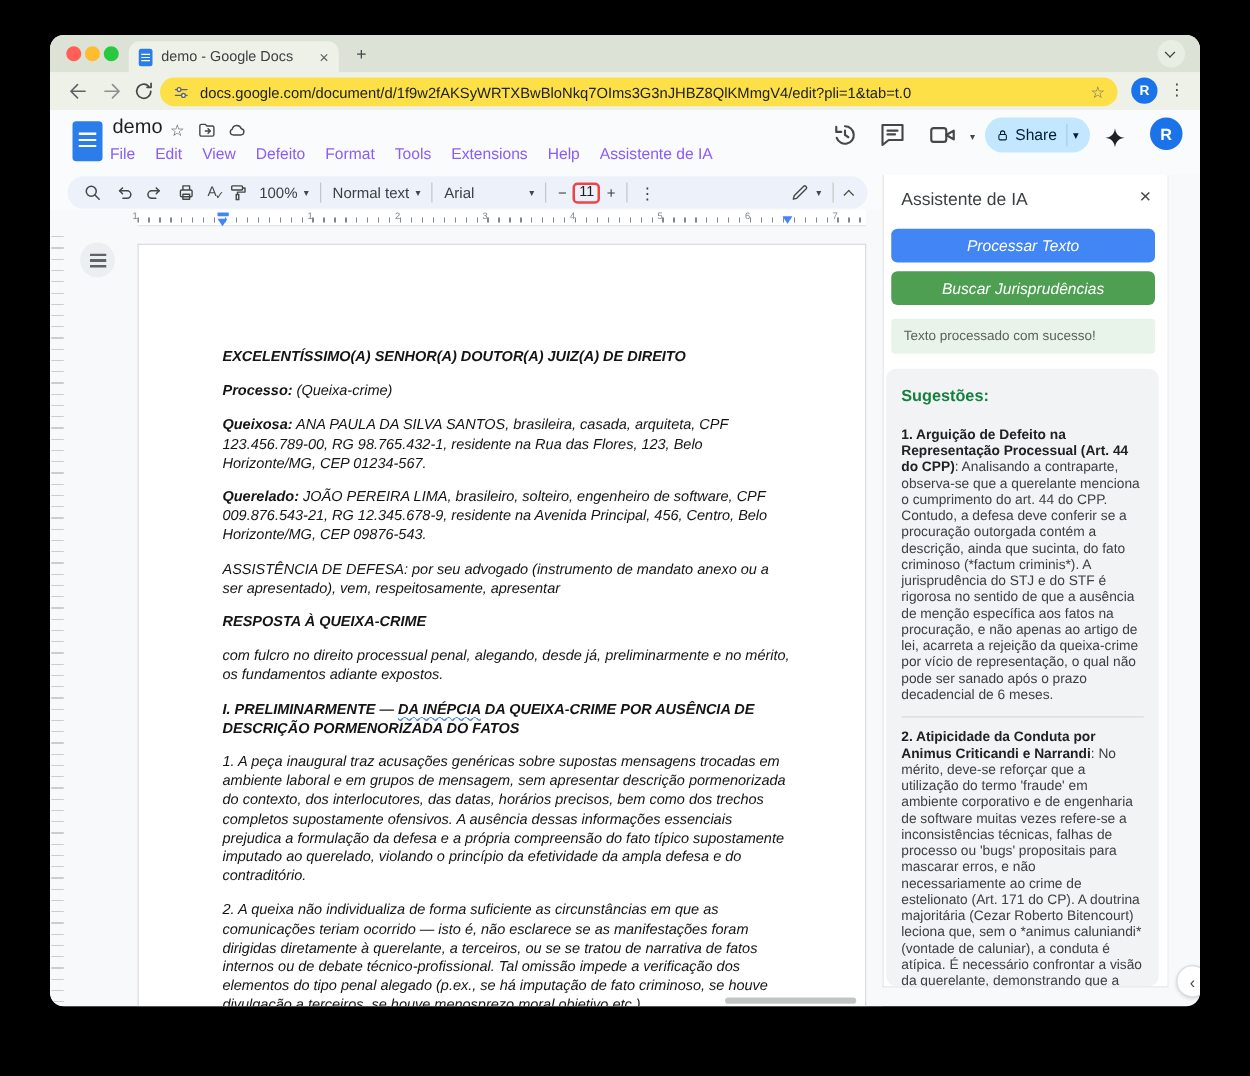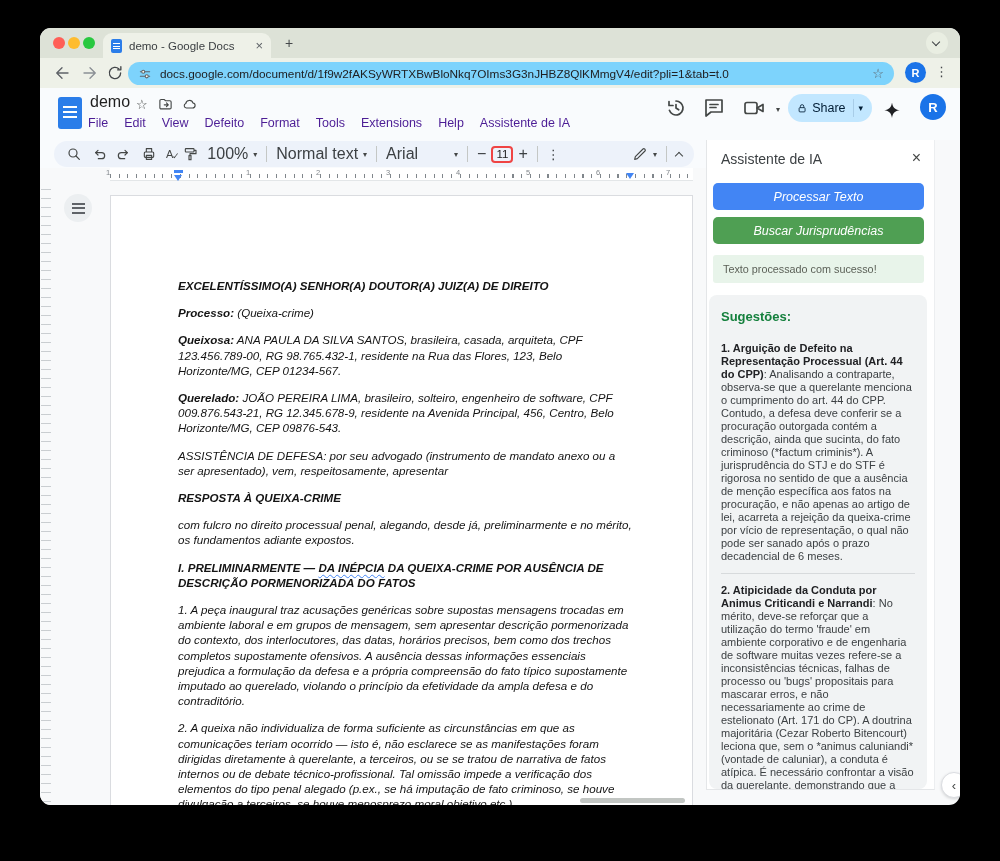--- a/index.html
+++ b/index.html
@@ -19,49 +19,49 @@
   .docs-mini { width:11px; height:14px; background:#2b7de9; border-radius:2px; position:relative; flex:0 0 auto; }
   .docs-mini::after { content:""; position:absolute; left:2px; top:4px; width:7px; height:6px;
     background:linear-gradient(#fff 0 1px, transparent 1px 2.5px, #fff 2.5px 3.5px, transparent 3.5px 5px, #fff 5px 6px); }
   .newtab { position:absolute; left:245px; top:7px; font-size:14px; color:#44474a; }
   .tab-chevron-btn { position:absolute; right:12px; top:4px; width:22px; height:22px; border-radius:50%; background:#e9eee2; }
   .chev-down { position:absolute; left:7px; top:7px; width:6px; height:6px; border-right:1.6px solid #3c4043; border-bottom:1.6px solid #3c4043; transform:rotate(45deg); }
 
   
   .urlrow { position:absolute; left:0; top:30px; width:100%; height:30px; background:#eef1e8; }
   .nav-ic { position:absolute; top:6px; width:18px; height:18px; }
-  .omnibox { position:absolute; left:88px; top:4px; right:66px; height:23px; background:#7dd3fc; border-radius:12px; display:flex; align-items:center; padding:0 10px; gap:8px; }
+  .omnibox { position:absolute; left:88px; top:4px; right:66px; height:23px; background:#fde047; border-radius:12px; display:flex; align-items:center; padding:0 10px; gap:8px; }
   .url-text { font-size:11.8px; color:#202124; white-space:nowrap; overflow:hidden; flex:1; }
   .url-star { font-size:13px; color:#5f6368; }
   .avatar { border-radius:50%; background:#1a73e8; color:#fff; display:flex; align-items:center; justify-content:center; font-weight:700; }
   .browser-avatar { position:absolute; right:34px; top:4px; width:21px; height:21px; font-size:11px; }
   .kebab { position:absolute; right:12px; top:6px; font-size:13px; color:#44474a; }
 
   
   .docshead { position:absolute; left:0; top:60px; width:100%; height:52px; background:#f9fbfd; }
   .docs-logo { position:absolute; left:18px; top:9px; width:24px; height:32px; background:#2b7de9; border-radius:3px; }
   .docs-logo::after { content:""; position:absolute; left:5px; top:9px; width:14px; height:14px;
     background:linear-gradient(#fff 0 2px, transparent 2px 5px, #fff 5px 7px, transparent 7px 10px, #fff 10px 12px, transparent 12px); }
   .doc-title { position:absolute; left:50px; top:5px; font-size:16px; color:#1f1f1f; }
   .title-ic { position:absolute; top:9px; width:15px; height:15px; color:#444746; font-size:13px; }
   .menubar { position:absolute; left:48px; top:28px; display:flex; gap:16px; }
-  .menubar span { font-size:12.5px; color:#4c1d95; }
+  .menubar span { font-size:12.5px; color:#8b5cf6; }
   .hd-ic { position:absolute; top:8px; width:24px; height:24px; }
   .share-pill { position:absolute; right:88px; top:6px; width:84px; height:28px; background:#c2e7ff; border-radius:14px; display:flex; align-items:center; padding:0 9px; gap:5px;justify-content:center; }
   .share-label { font-size:12.5px; font-weight:500; color:#001d35; }
   .share-sep { width:1px; height:18px; background:#a8cde8; margin-left:2px; }
   .share-caret { font-size:9px; color:#001d35; }
   .docs-avatar { position:absolute; right:14px; top:6px; width:26px; height:26px; font-size:13px; }
 
   
   .toolrow { position:absolute; left:0; top:112px; width:666px; height:28px; background:#f9fbfd; }
   .tb-pill { position:absolute; left:14px; top:1px; width:640px; height:26px; background:#edf2fa; border-radius:13px; display:flex; align-items:center; padding:0 12px; gap:9px; }
   .tb-ic { width:16px; height:16px; flex:0 0 auto; }
   .tb-sep { width:1px; height:16px; background:#c4c7c5; flex:0 0 auto; }
-  .tb-text { font-size:16px; color:#3c4043; white-space:nowrap; }
+  .tb-text { font-size:12px; color:#3c4043; white-space:nowrap; }
   .tb-caret { font-size:8px; color:#444746; }
   .fontsize-box { width:22px; height:17px; border:2px solid #ef4444; border-radius:4px; font-size:11.5px; color:#1f1f1f; display:flex; align-items:center; justify-content:center; }
   .tb-group { display:flex; align-items:center; gap:5px; flex:0 0 auto; }
   .chev-up { width:6px; height:6px; border-left:1.6px solid #444746; border-top:1.6px solid #444746; transform:rotate(45deg); margin-top:3px; }
   .spell { position:relative; font-size:11px; color:#444746; font-weight:500; }
   .spell i { position:absolute; left:6px; top:3px; font-style:normal; font-size:9px; }
 
   
   .content { position:absolute; left:0; top:140px; width:666px; height:637px; background:#f8f9fa; overflow:hidden; }
   .hruler { position:absolute; left:0; top:0; width:666px; height:13px; }

